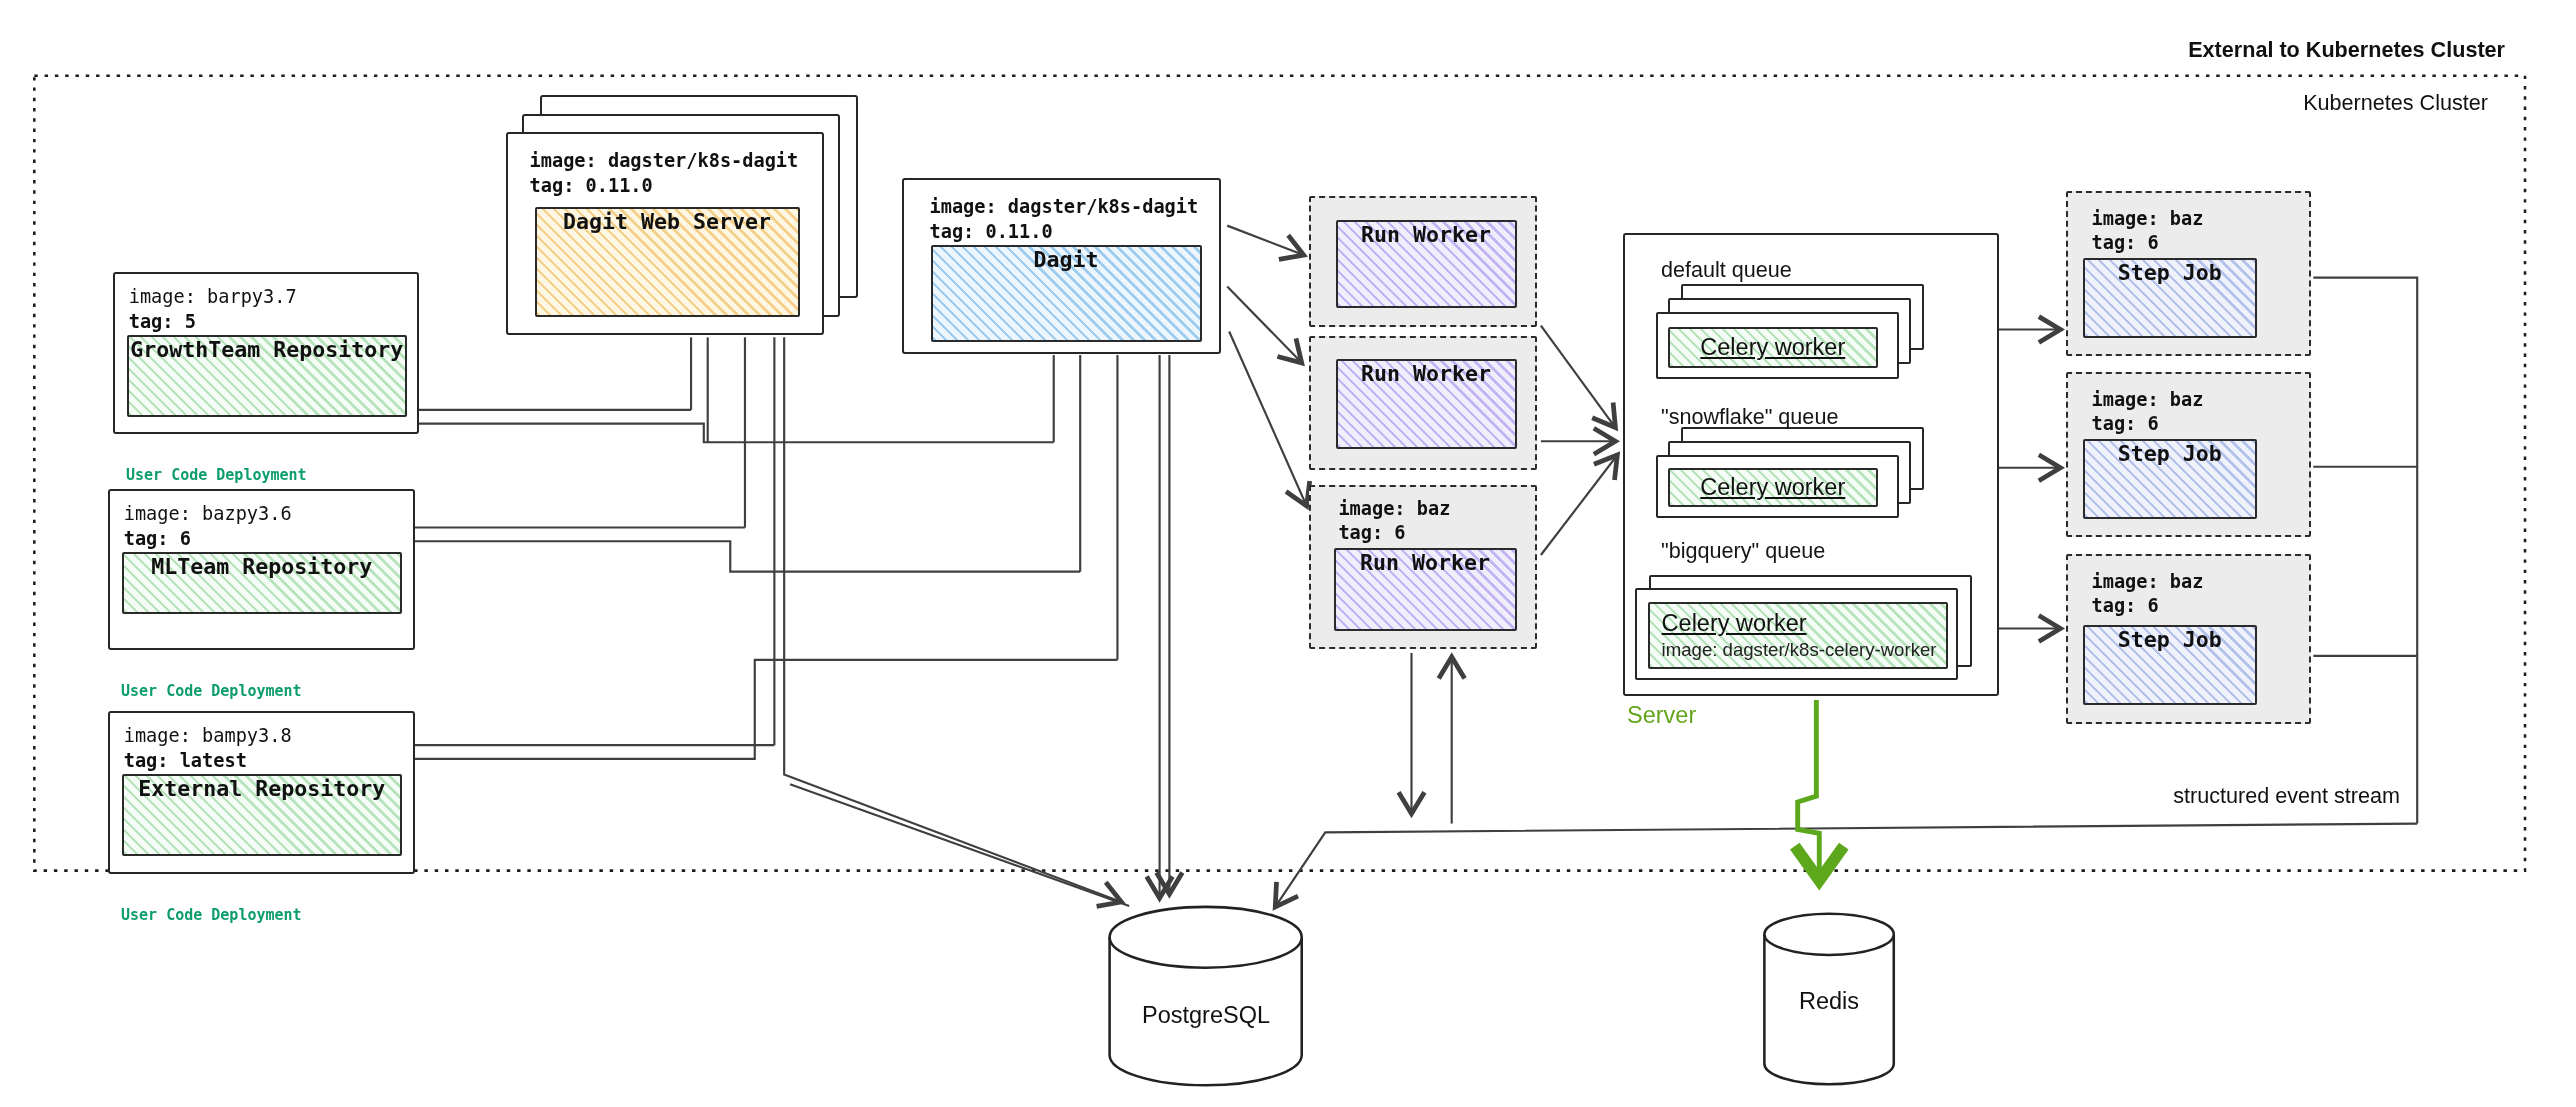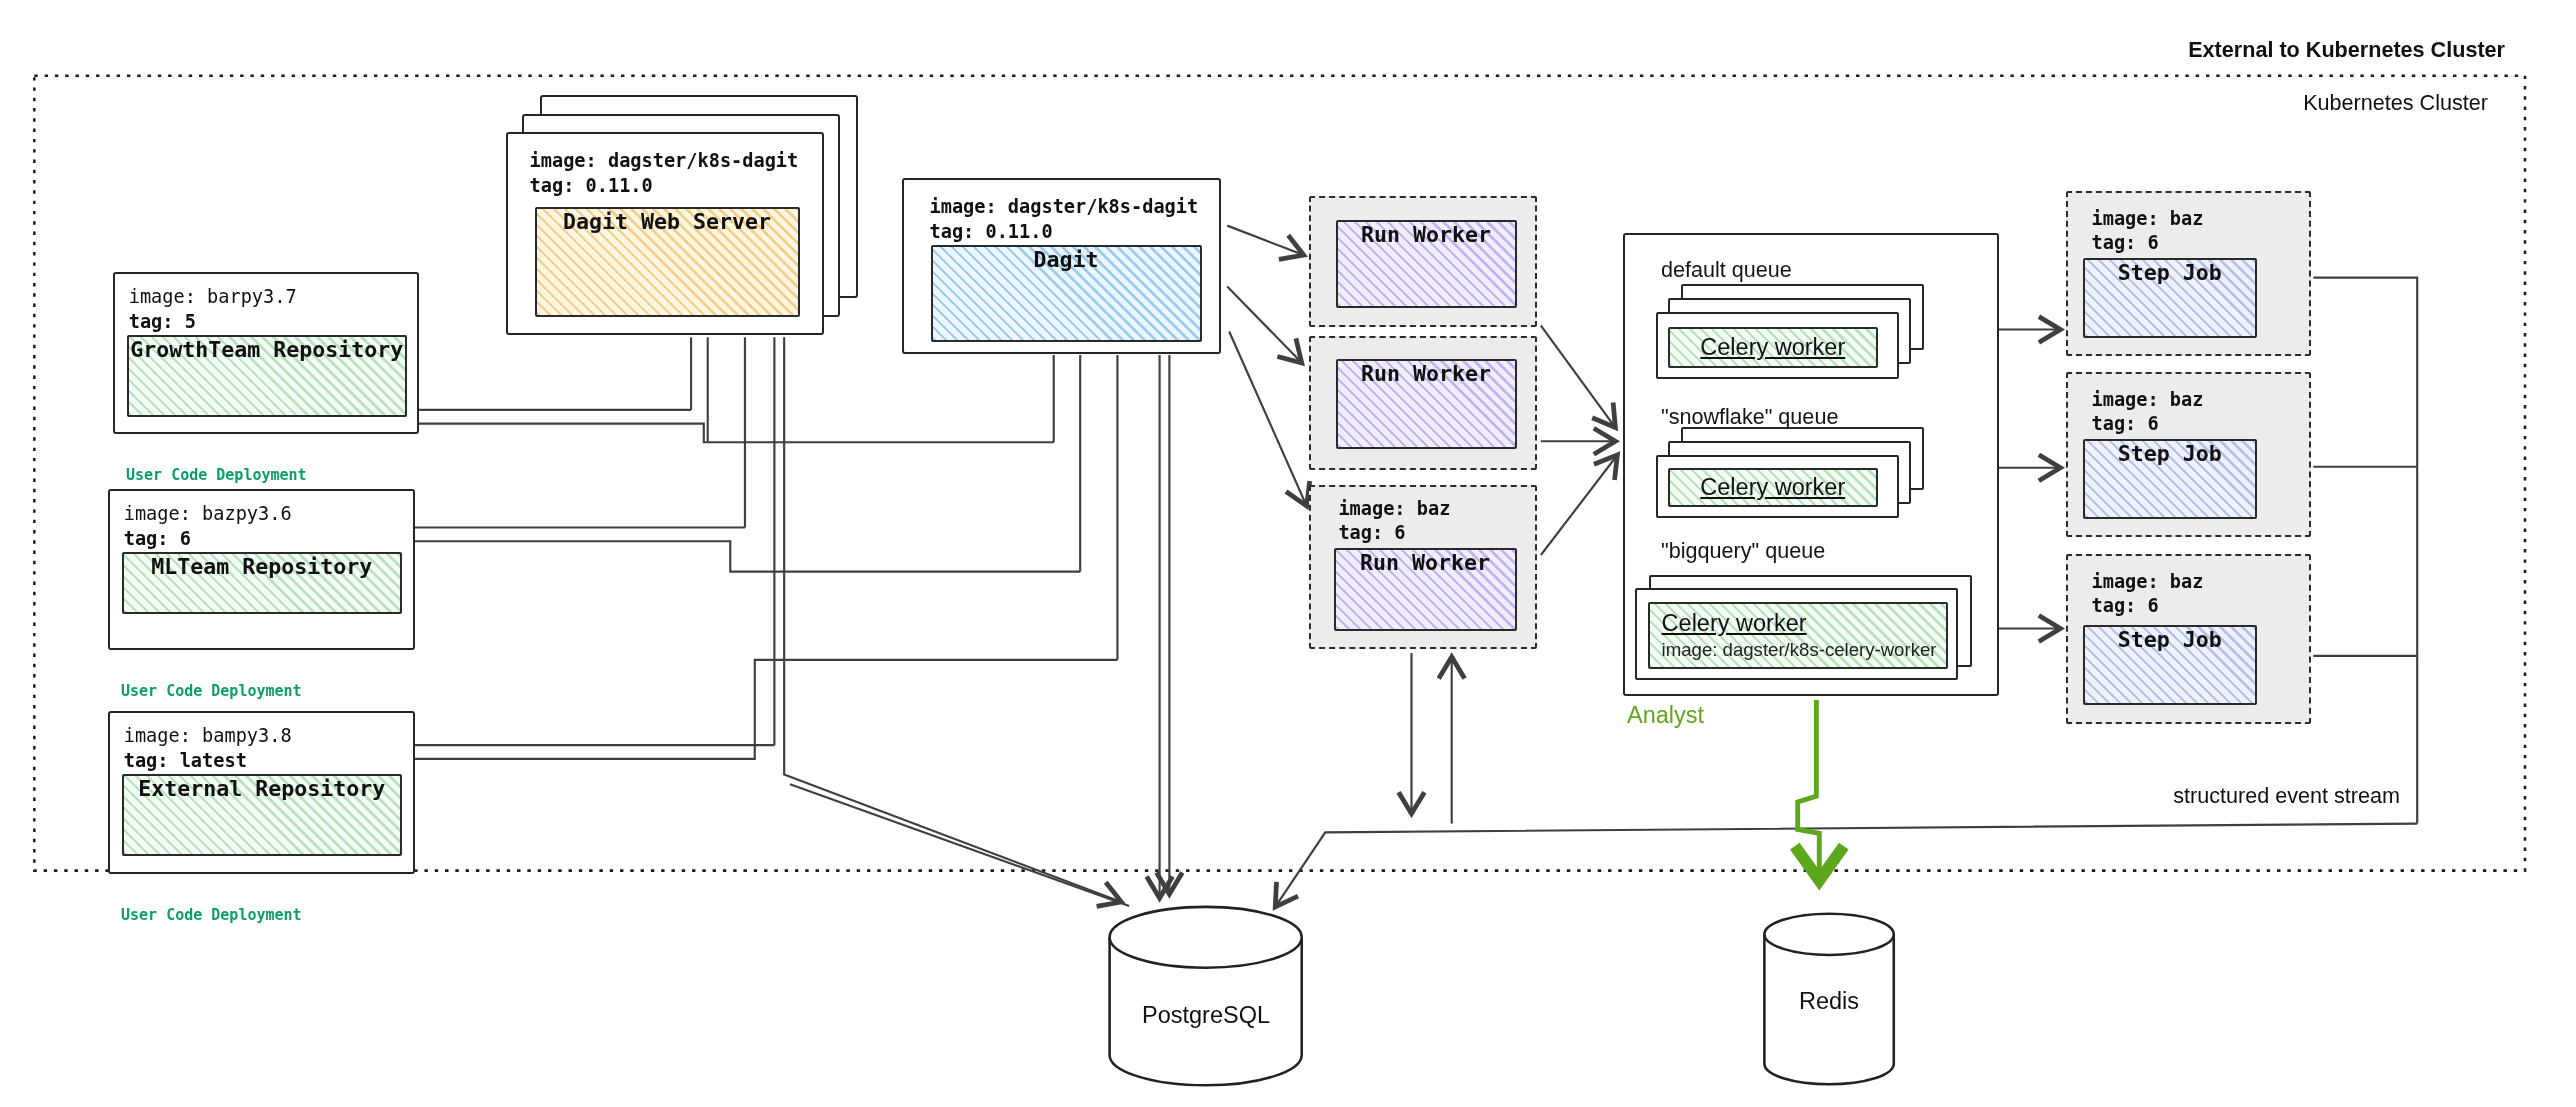--- a/index.html
+++ b/index.html
@@ -214,21 +214,21 @@
   </div>
 
   <div class="worker-ghost" style="left:1649px;top:575px;width:323px;height:92px"></div>
   <div class="worker-front" style="left:1635px;top:588px;width:323px;height:92px">
     <div class="worker-inner green-h bigq-inner" style="left:10.8px;top:11.8px;width:300px;height:67px">
       <span class="wl sans">Celery worker</span>
       <span class="wi sans">image: dagster/k8s-celery-worker</span>
     </div>
   </div>
 
-  <div class="celery-caption sans" style="left:1627px;top:702px;">Analyst</div>
+  <div class="celery-caption sans" style="left:1627px;top:702px;">Server</div>
 
   <div class="dashedbox" style="left:2066px;top:191px;width:245px;height:165px">
     <div class="hline mono" style="padding:13.7px 0 0 23.5px;line-height:24.5px;">image: baz</div>
     <div class="hline mono" style="padding-left:23.5px;line-height:24.5px;">tag: 6</div>
     <div class="hatch stepblue-h" style="left:14.7px;top:65px;width:174px;height:80px">
       <span class="lbl mono">Step Job</span>
     </div>
   </div>
   <div class="dashedbox" style="left:2066px;top:372px;width:245px;height:165px">
     <div class="hline mono" style="padding:13.7px 0 0 23.5px;line-height:24.5px;">image: baz</div>

